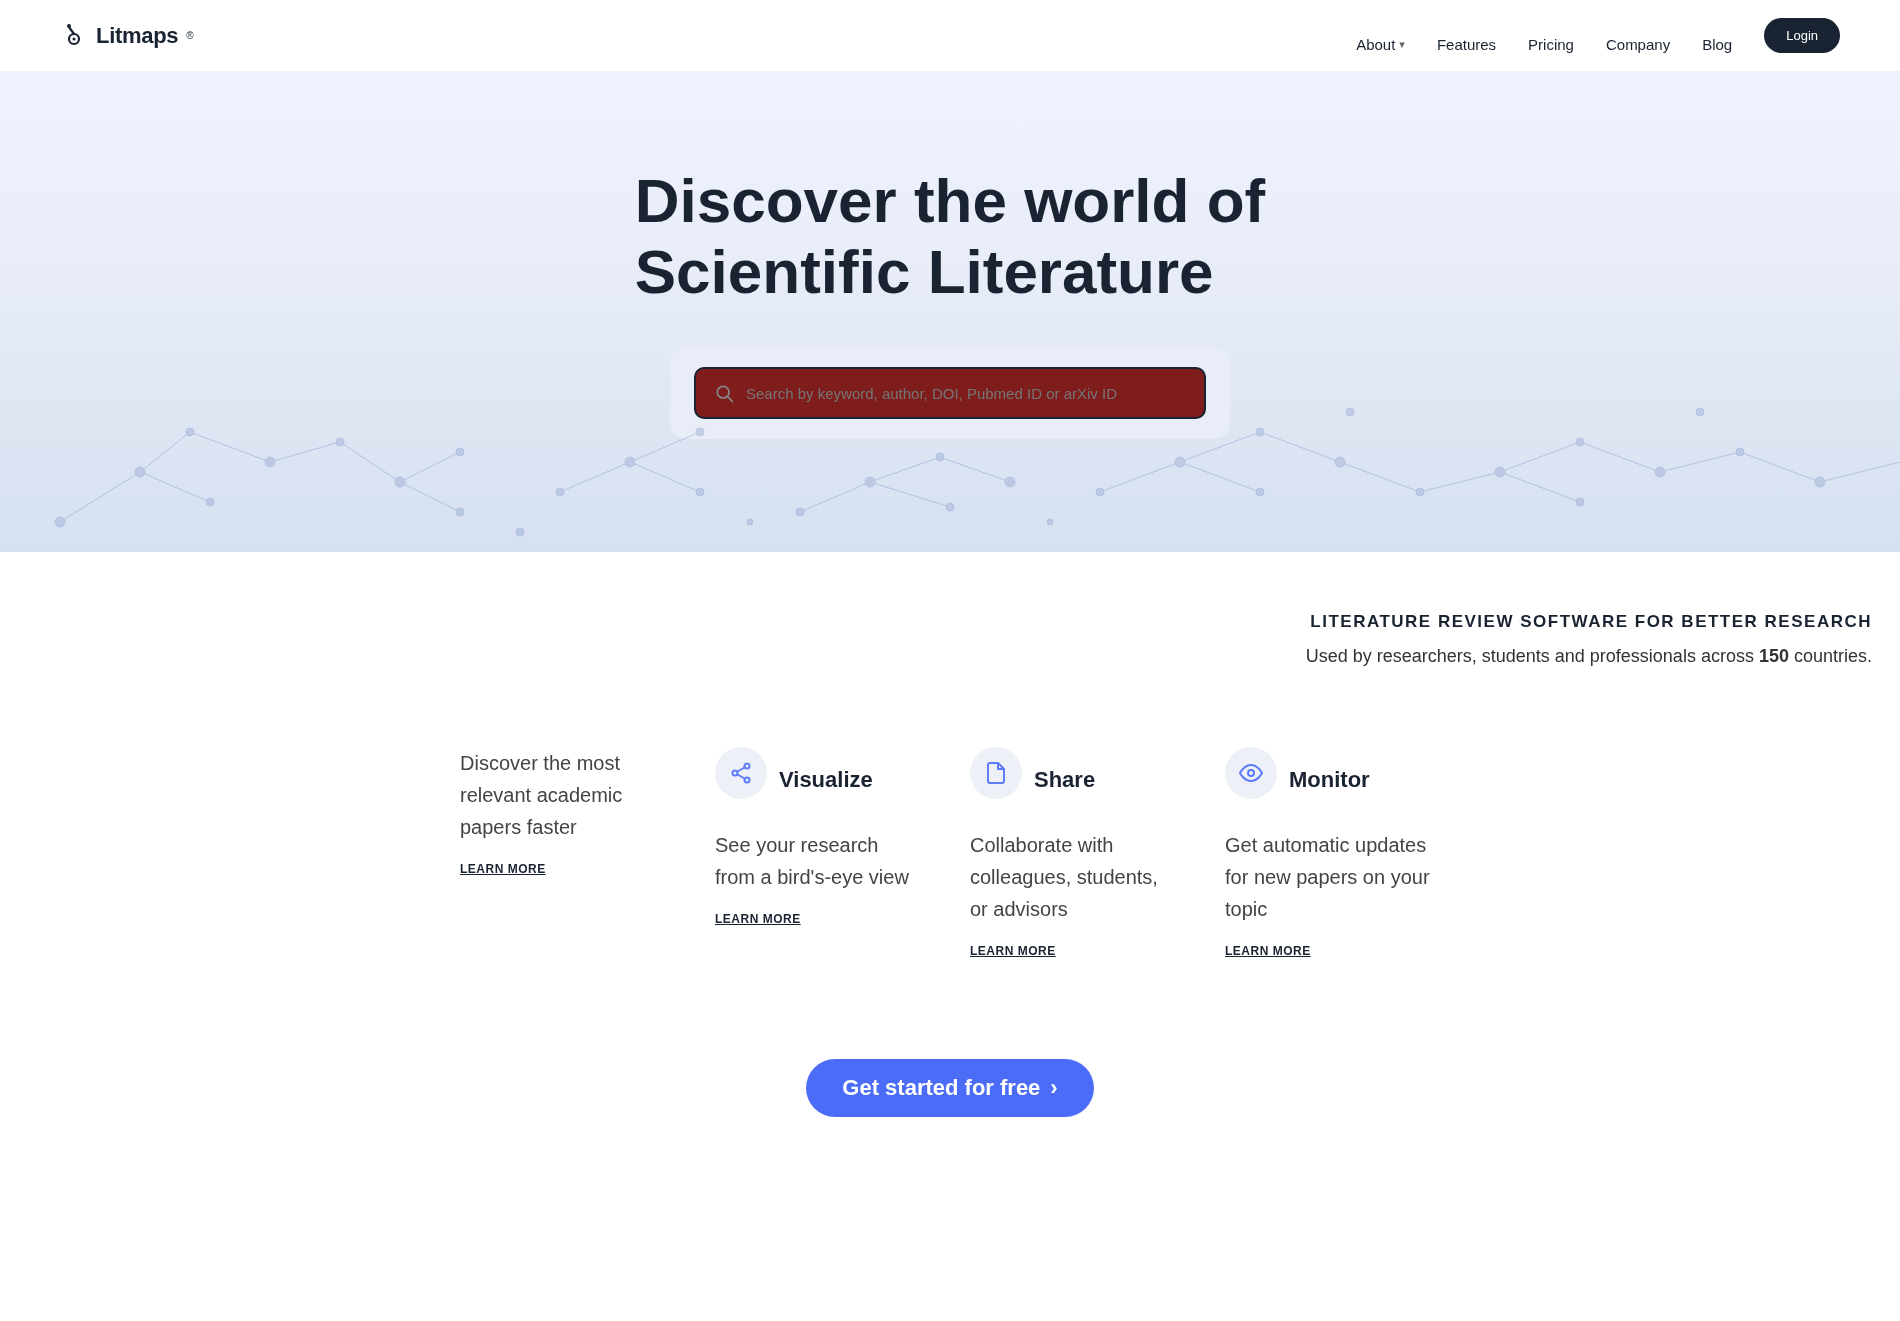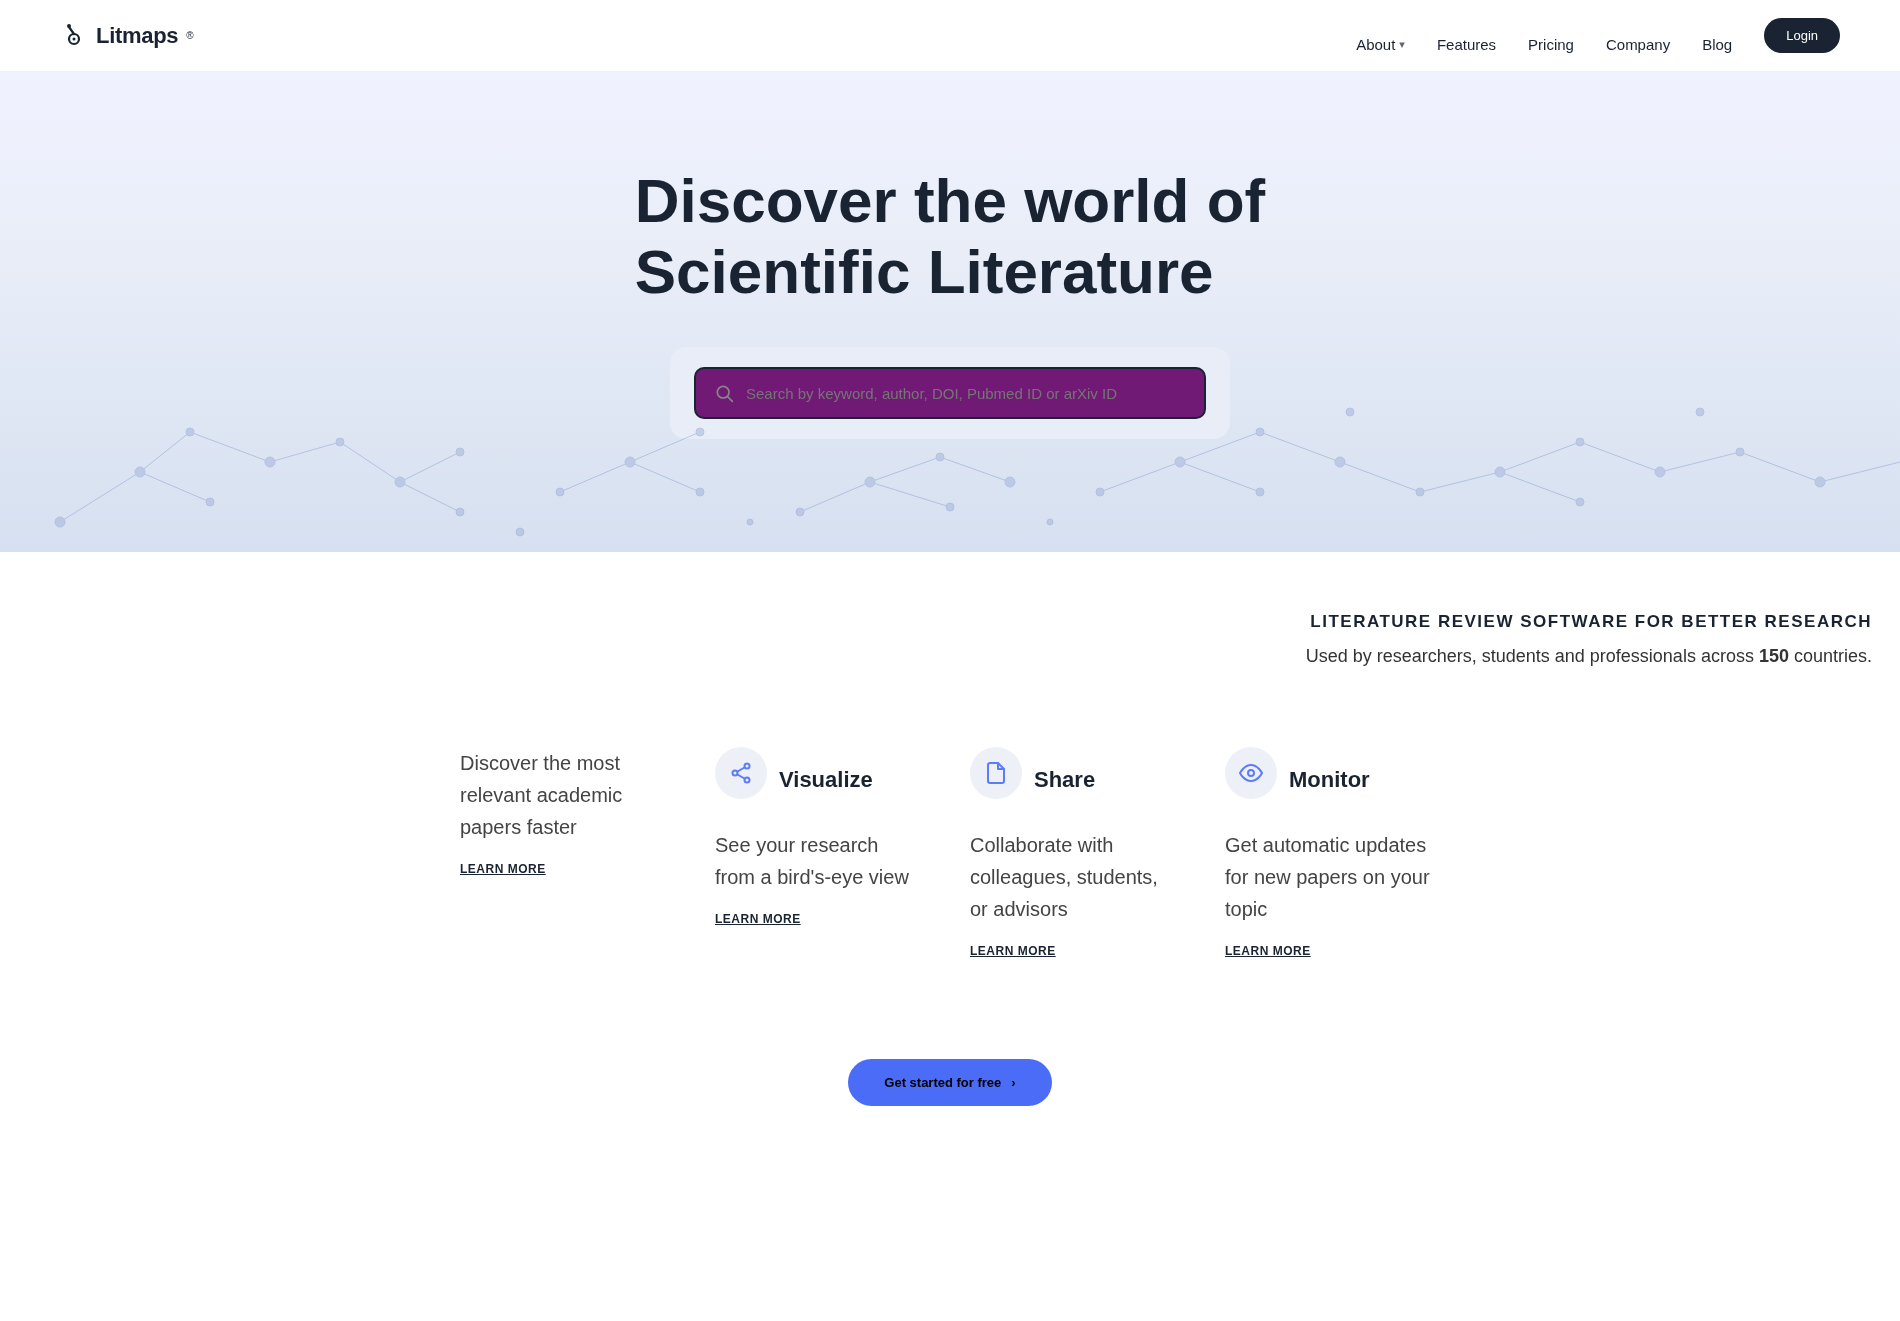--- a/index.html
+++ b/index.html
@@ -35,21 +35,21 @@
     }
     .hero-title {
       font-size: 62px; font-weight: 800; text-align: left; line-height: 1.15;
       color: #1a2332; margin-bottom: 40px; max-width: 800px;
     }
     .search-container {
       background: #e8edf8; border-radius: 16px; padding: 20px 24px;
       width: 100%; max-width: 560px;
     }
     .search-box {
-      display: flex; align-items: center; background: #701a75;
+      display: flex; align-items: center; background: #7f1d1d;
       border: 2px solid #1a2332; border-radius: 10px; padding: 14px 18px; gap: 12px;
     }
     .search-icon-svg { width: 20px; height: 20px; color: #888; flex-shrink: 0; }
     .search-input {
       border: none; outline: none; font-size: 15px; color: #999; width: 100%; background: transparent;
     }
 
     
     .section-tagline {
       text-align: right; padding: 60px 28px 20px;
@@ -74,22 +74,22 @@
     .feature-title { font-size: 22px; font-weight: 700; margin-bottom: 16px; display: flex; align-items: center; gap: 12px; }
     .feature-desc { font-size: 20px; color: #444; line-height: 1.6; margin-bottom: 16px; max-width: 220px; }
     .feature-link {
       font-size: 12px; font-weight: 700; letter-spacing: 0.5px; color: #1a2332;
       text-decoration: underline; text-transform: uppercase; cursor: pointer;
     }
 
     
     .cta-section { text-align: center; padding: 20px 0 60px; }
     .cta-btn {
-      background: #4a6cf7; color: #000000; border: none; border-radius: 30px;
-      padding: 16px 36px; font-size: 13px; font-weight: 600; cursor: pointer;
+      background: #4a6cf7; color: #ffffff; border: none; border-radius: 30px;
+      padding: 16px 36px; font-size: 22px; font-weight: 600; cursor: pointer;
       display: inline-flex; align-items: center; gap: 10px;
     }
 
     
     .network-canvas { position: absolute; bottom: 0; left: 0; width: 100%; height: 200px; }
   </style>
 </head>
 <body>
 
 <nav>

